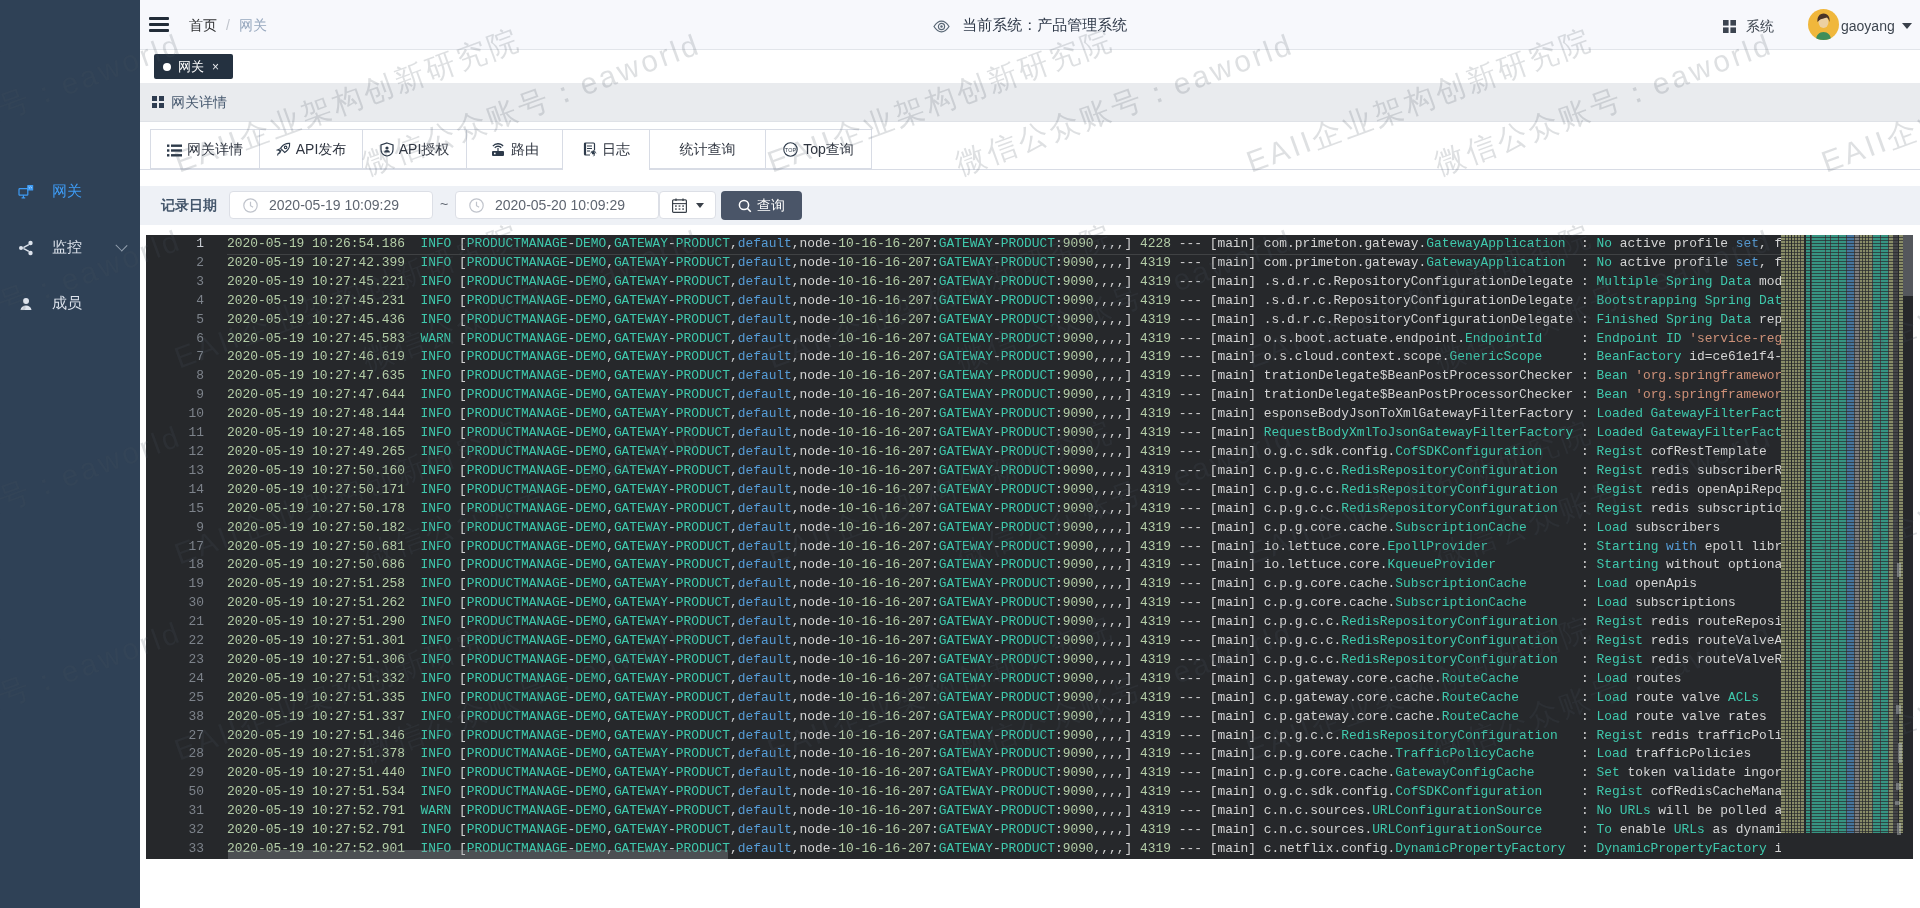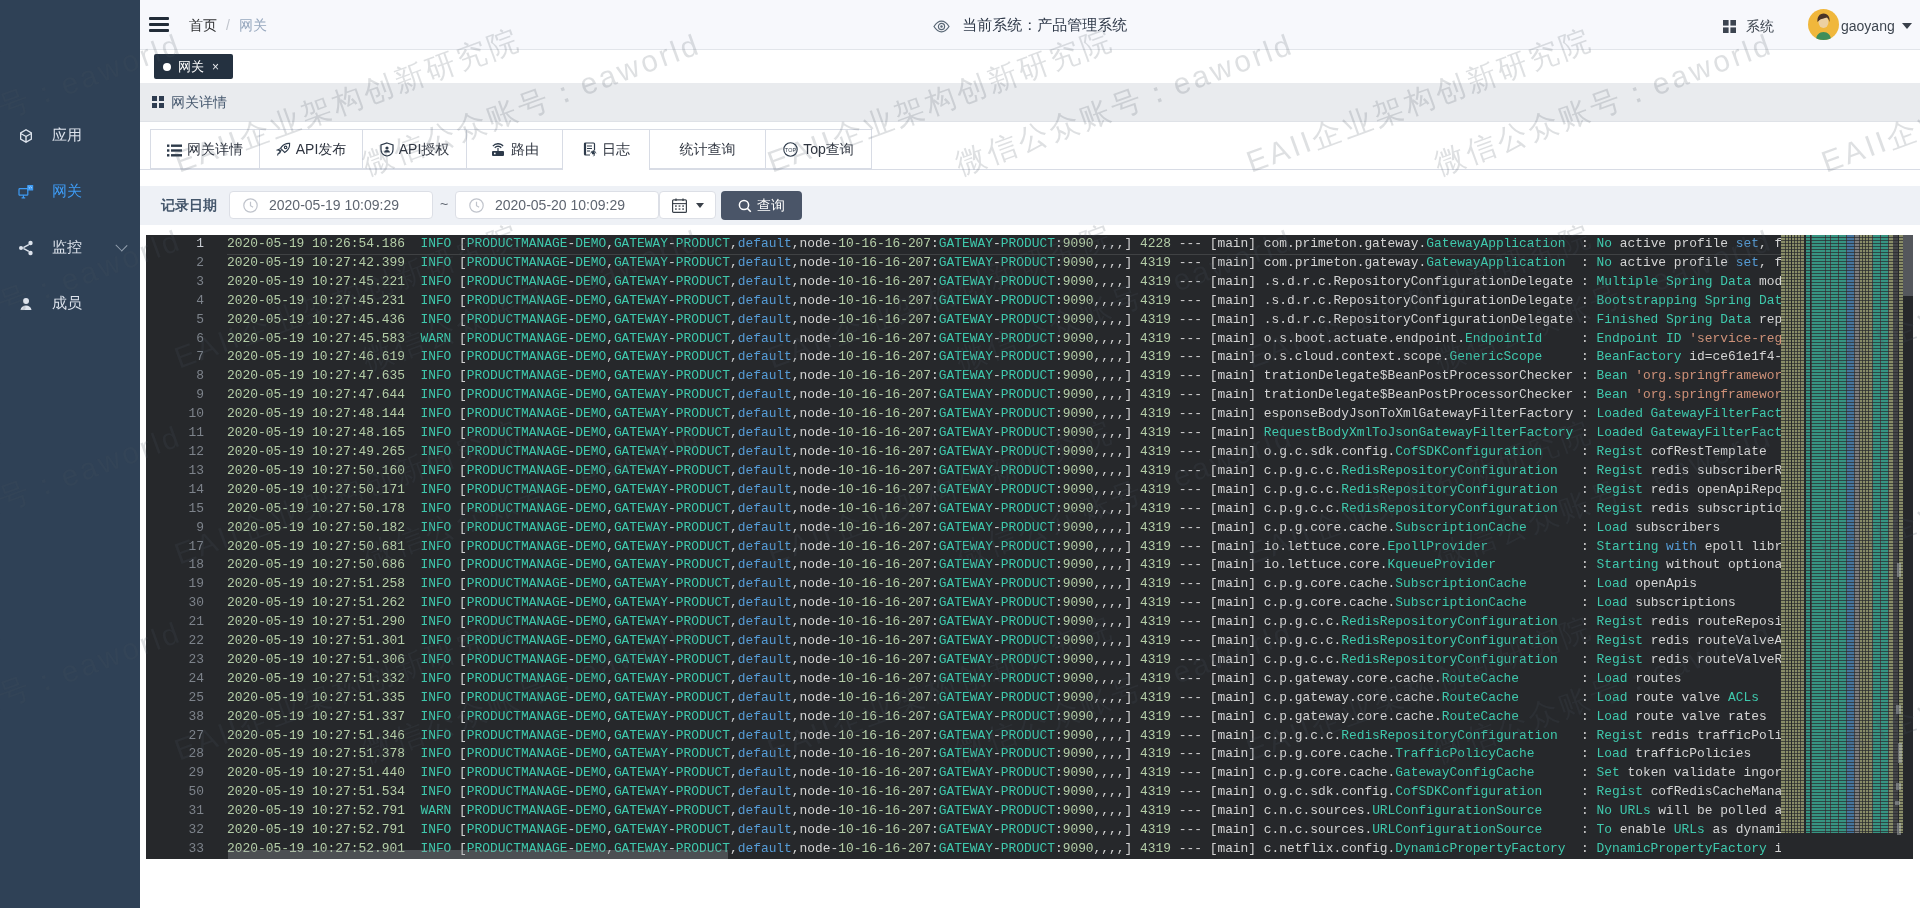--- a/index.html
+++ b/index.html
@@ -74,26 +74,20 @@
 .loadmore{position:absolute;left:741px;top:865px;width:298px;height:30px;background:#1f2d3d;border-radius:4px;color:#fff;font-size:14px;text-align:center;line-height:29px}
 
 .wmlayer{position:absolute;left:0;top:0;width:1920px;height:862px;z-index:50;pointer-events:none;overflow:hidden}
 .wm{position:absolute;font-size:30px;letter-spacing:3px;color:rgba(70,82,96,0.18);white-space:nowrap;transform:rotate(-20deg);transform-origin:0 100%}
 </style>
 </head>
 <body>
 <div class="page">
 
   <div class="sidebar">
-    <div class="mi" style="top:107px">
-      <svg class="mico" viewBox="0 0 16 16">
-          <path d="M8 1l6 3.4v7.2L8 15l-6-3.4V4.4L8 1zm0 1.6L3.4 5.2 8 7.8l4.6-2.6L8 2.6zM3.3 6.5v4.3L7.3 13V8.8L3.3 6.5zm9.4 0L8.7 8.8V13l4-2.2V6.5z" fill="#dde3ec"></path>
-        </svg>
-      <span class="mtx">应用</span>
-    </div>
     <div class="mi act" style="top:163px">
       <svg class="mico" viewBox="0 0 16 16">
           <g stroke="#3e9bf4" fill="none" stroke-width="1.2">
             <rect x="1" y="4.6" width="8.8" height="6.6" rx="0.8"></rect>
             <path d="M3.6 13.9h3.6M5.4 11.2v2.7"></path>
           </g>
           <g fill="#3e9bf4">
             <rect x="9.2" y="1" width="6" height="5.6" rx="0.6"></rect>
           </g>
           <path d="M10.6 3l1.4 1.4M12.4 2.6l1.6 1.6" stroke="#cfe4f9" stroke-width="0.8"></path>

